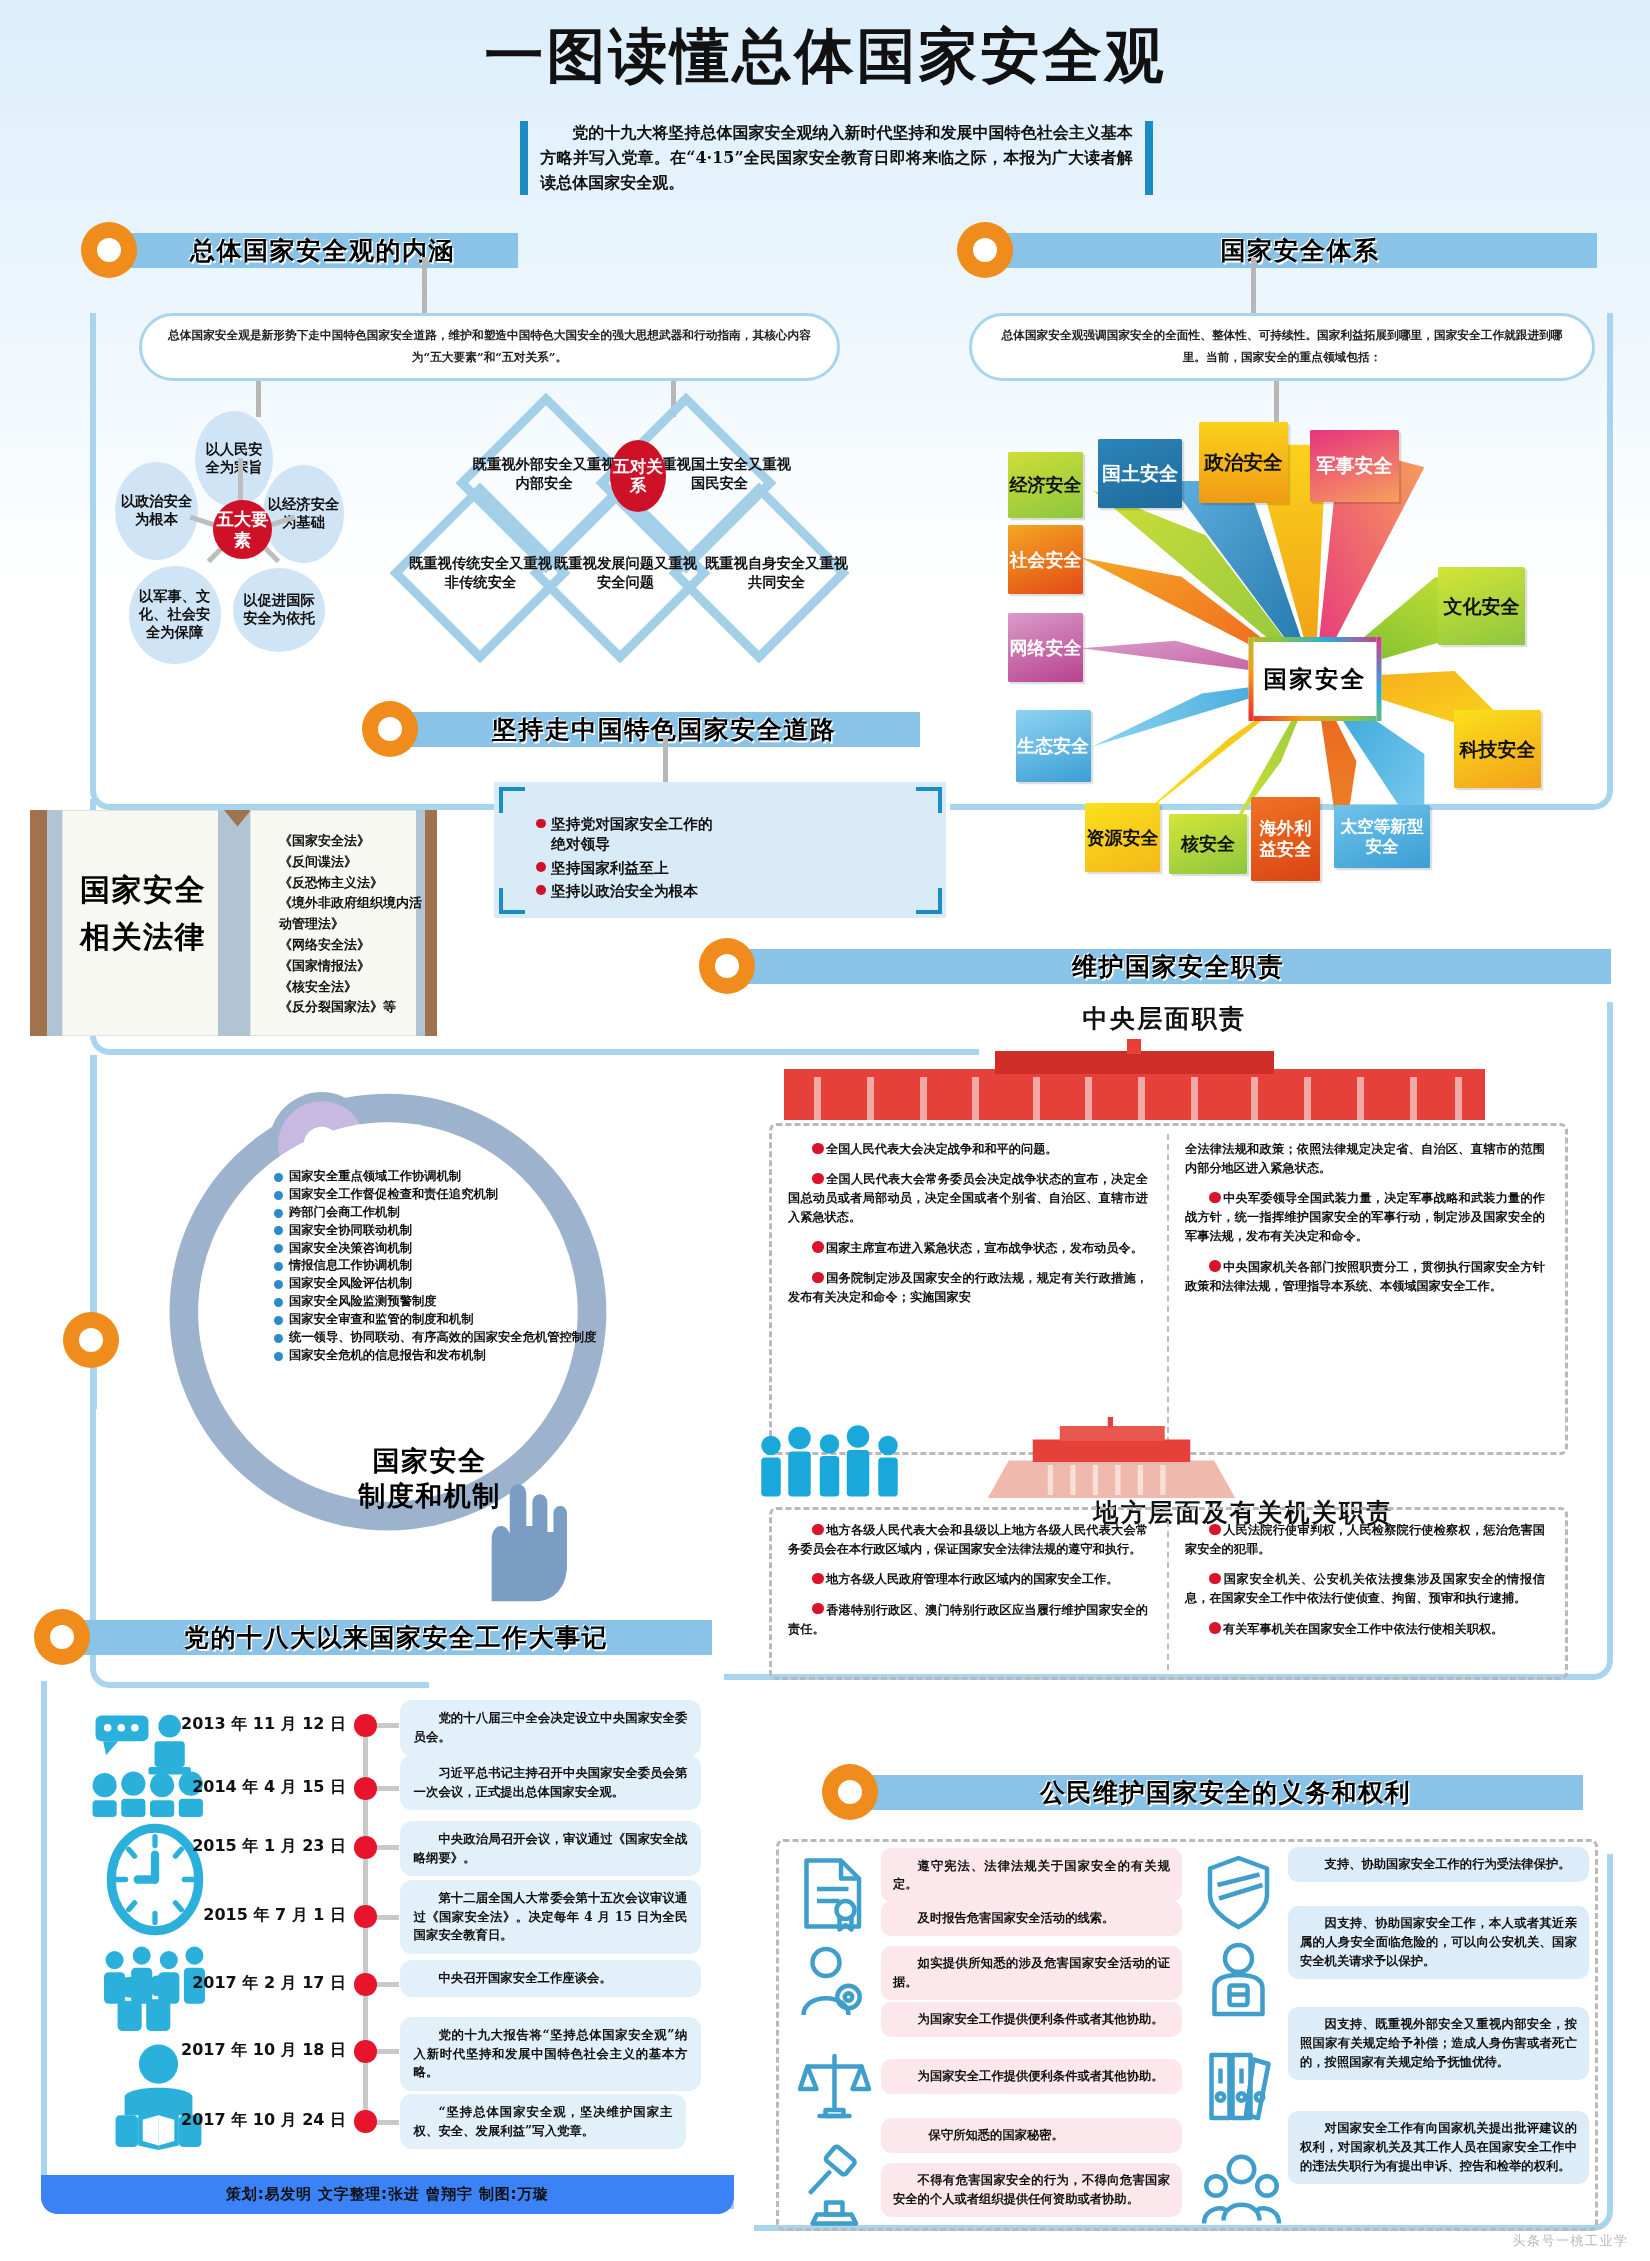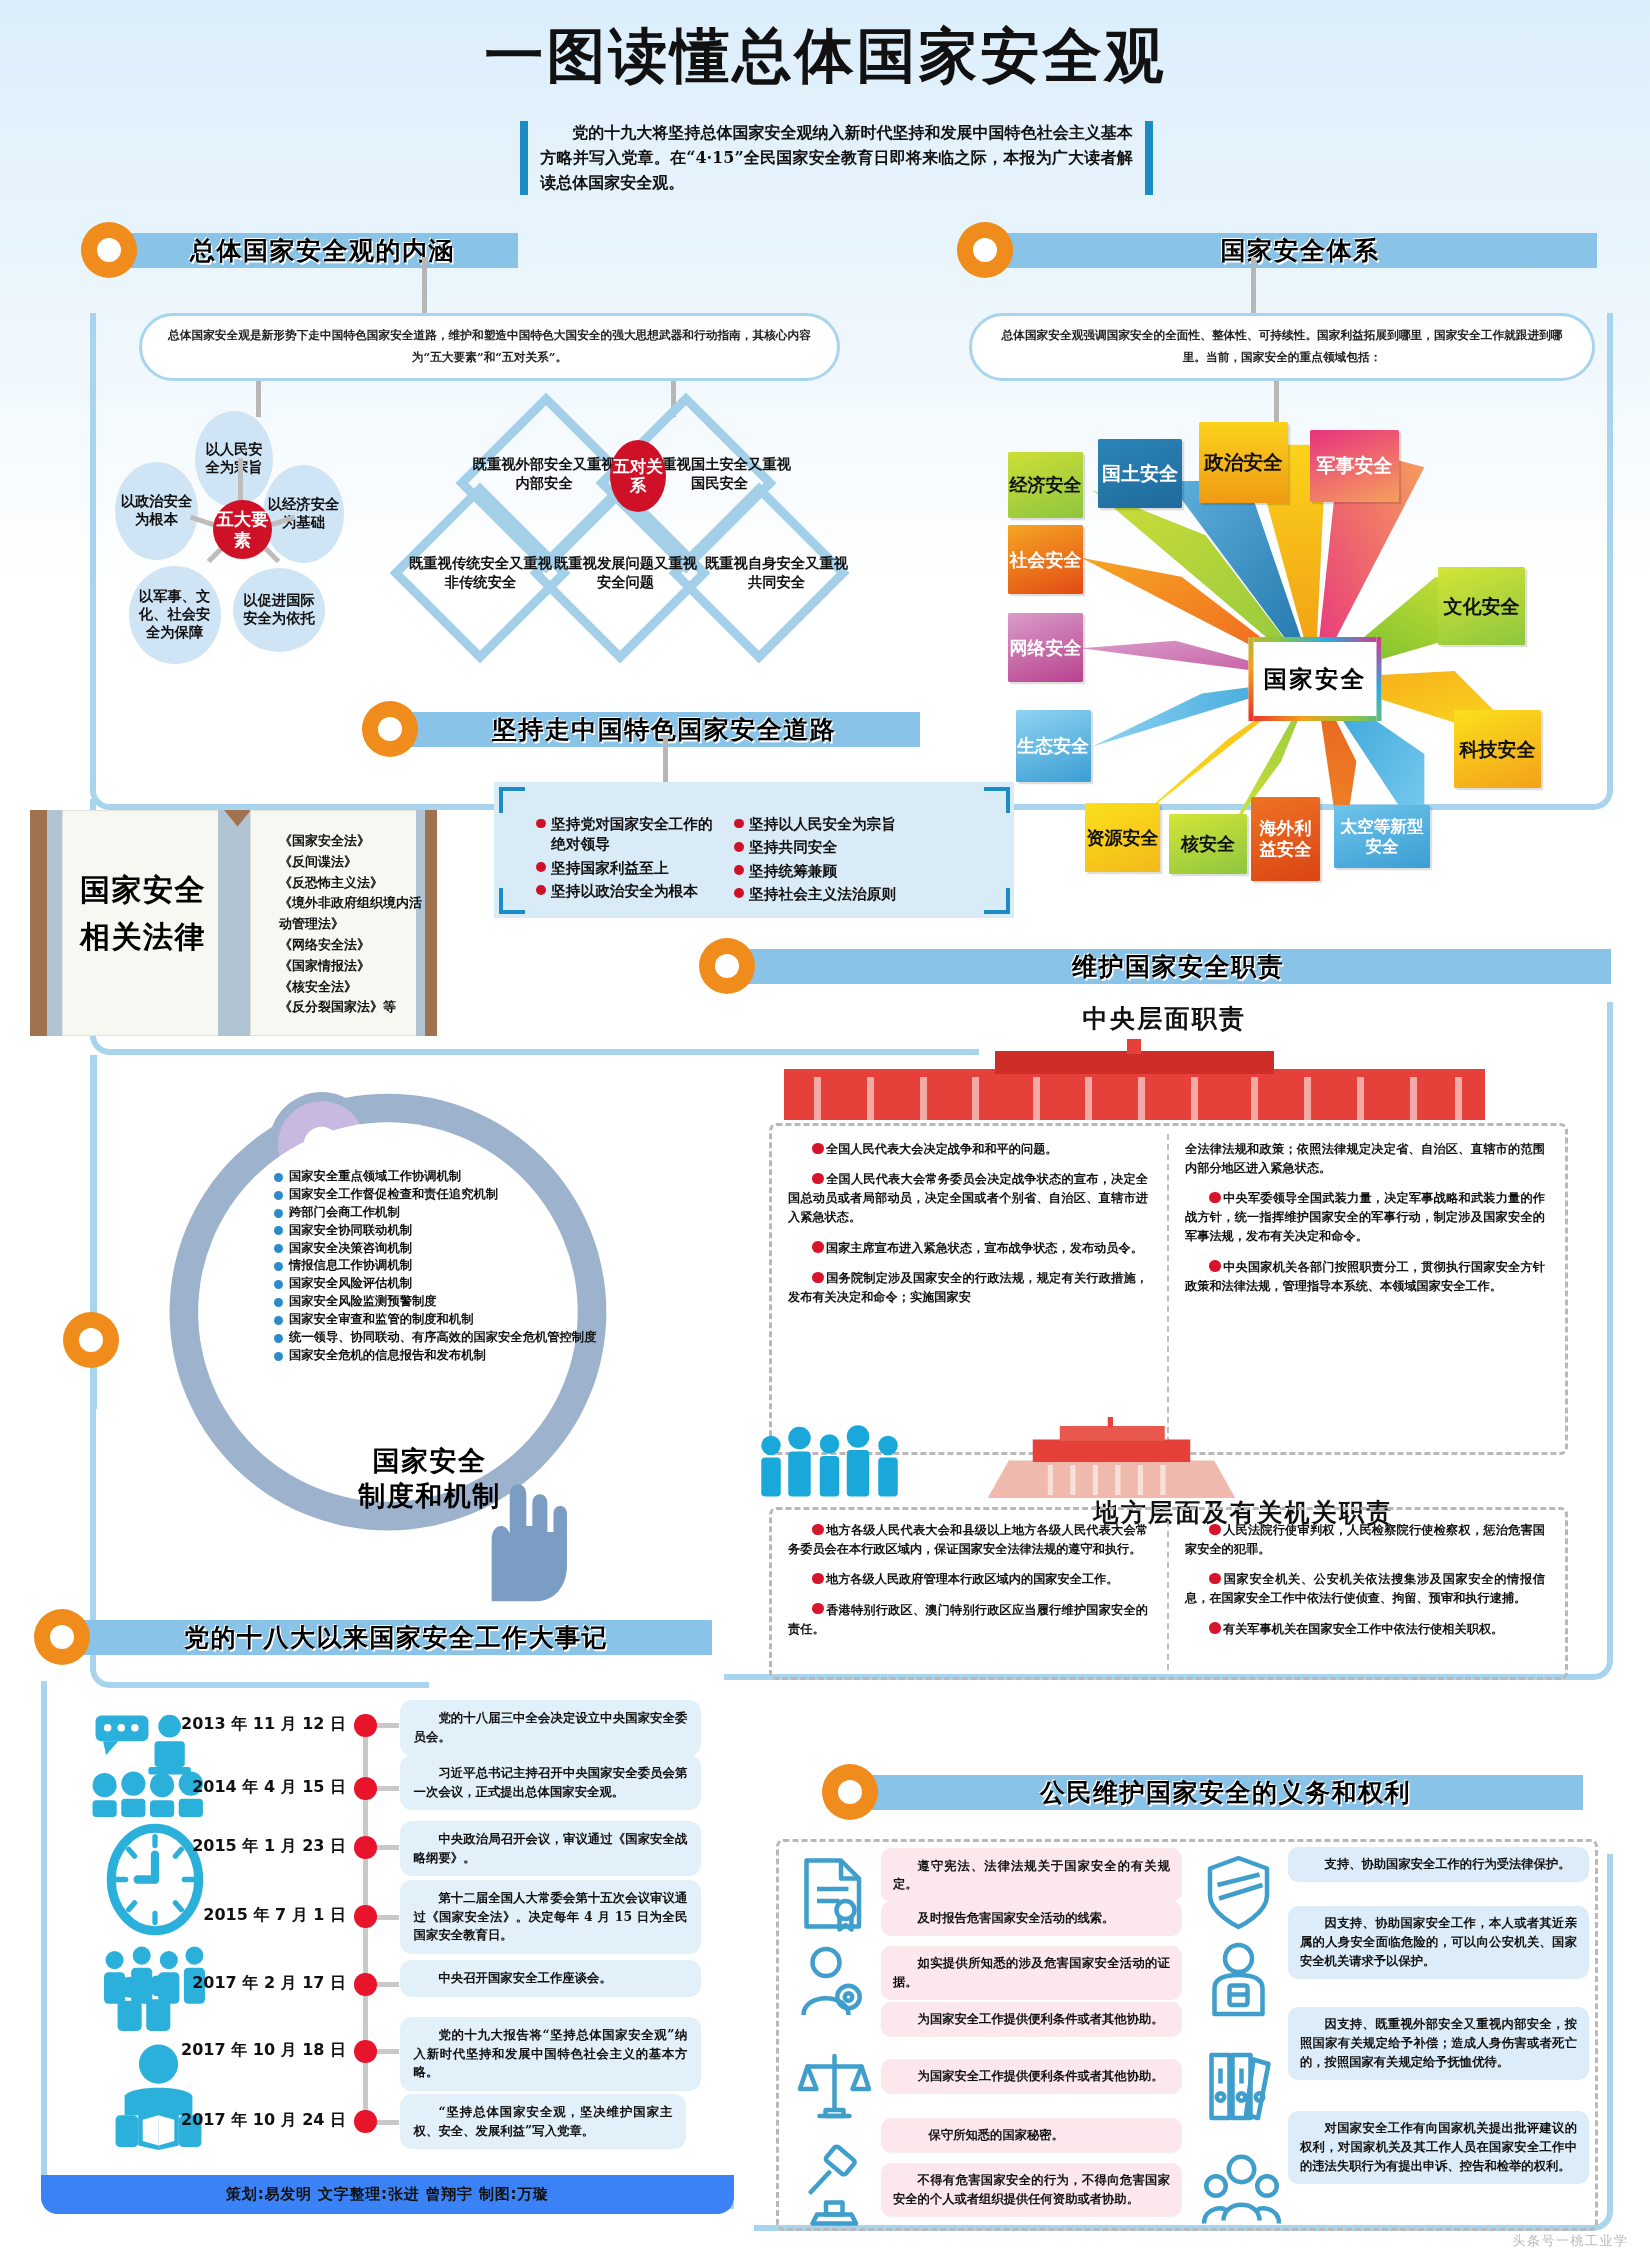--- a/index.html
+++ b/index.html
@@ -295,55 +295,37 @@
 
 <div class="abs frame" style="left:90px;top:799px;width:889px;height:256px;border-top:none;border-right:none;border-radius:0 0 0 19.6px;"></div>
 <div class="abs sec-head" style="left:362px;top:701px;">
   <div class="ring"></div>
   <div class="hbar" style="width:513px;">
     <span>坚持走中国特色国家安全道路</span>
   </div>
 </div>
 <div class="abs" style="left:663px;top:736px;width:5.3px;height:47px;background:#b7b7b7;"></div>
 
-<div class="abs" id="principles-box" style="left:494px;top:782px;width:520px;height:136px;">
+<div class="abs" id="principles-box" style="left:494px;top:782px;width:452px;height:136px;">
   <div class="corner c-tl" style="left:4.5px;top:4.5px;"></div>
   <div class="corner c-tr" style="right:4.5px;top:4.5px;"></div>
   <div class="corner c-bl" style="left:4.5px;bottom:4.5px;"></div>
   <div class="corner c-br" style="right:4.5px;bottom:4.5px;"></div>
   <div class="abs" style="left:42px;top:32px;width:188px;">
     <div class="pr-item">
         <span class="dot-r"></span>
         <span>坚持党对国家安全工作的绝对领导</span>
       </div>
     <div class="pr-item">
         <span class="dot-r"></span>
         <span>坚持国家利益至上</span>
       </div>
     <div class="pr-item">
         <span class="dot-r"></span>
         <span>坚持以政治安全为根本</span>
-      </div>
-  </div>
-  <div class="abs" style="left:240px;top:32px;width:188px;">
-    <div class="pr-item">
-        <span class="dot-r"></span>
-        <span>坚持以人民安全为宗旨</span>
-      </div>
-    <div class="pr-item">
-        <span class="dot-r"></span>
-        <span>坚持共同安全</span>
-      </div>
-    <div class="pr-item">
-        <span class="dot-r"></span>
-        <span>坚持统筹兼顾</span>
-      </div>
-    <div class="pr-item">
-        <span class="dot-r"></span>
-        <span>坚持社会主义法治原则</span>
       </div>
   </div>
 </div>
 
 <div id="book">
   <div class="bk-edge" style="left:0;"></div>
   <div class="bk-spine" style="left:16.6px;"></div>
   <div class="bk-page" style="left:32px;width:173px;"></div>
   <div class="bk-spine" style="left:188px;width:38px;"></div>
   <div class="abs" style="left:194px;top:0;width:27px;height:16.6px;background:#a0724e;clip-path:polygon(0 0,100% 0,50% 100%);"></div>

